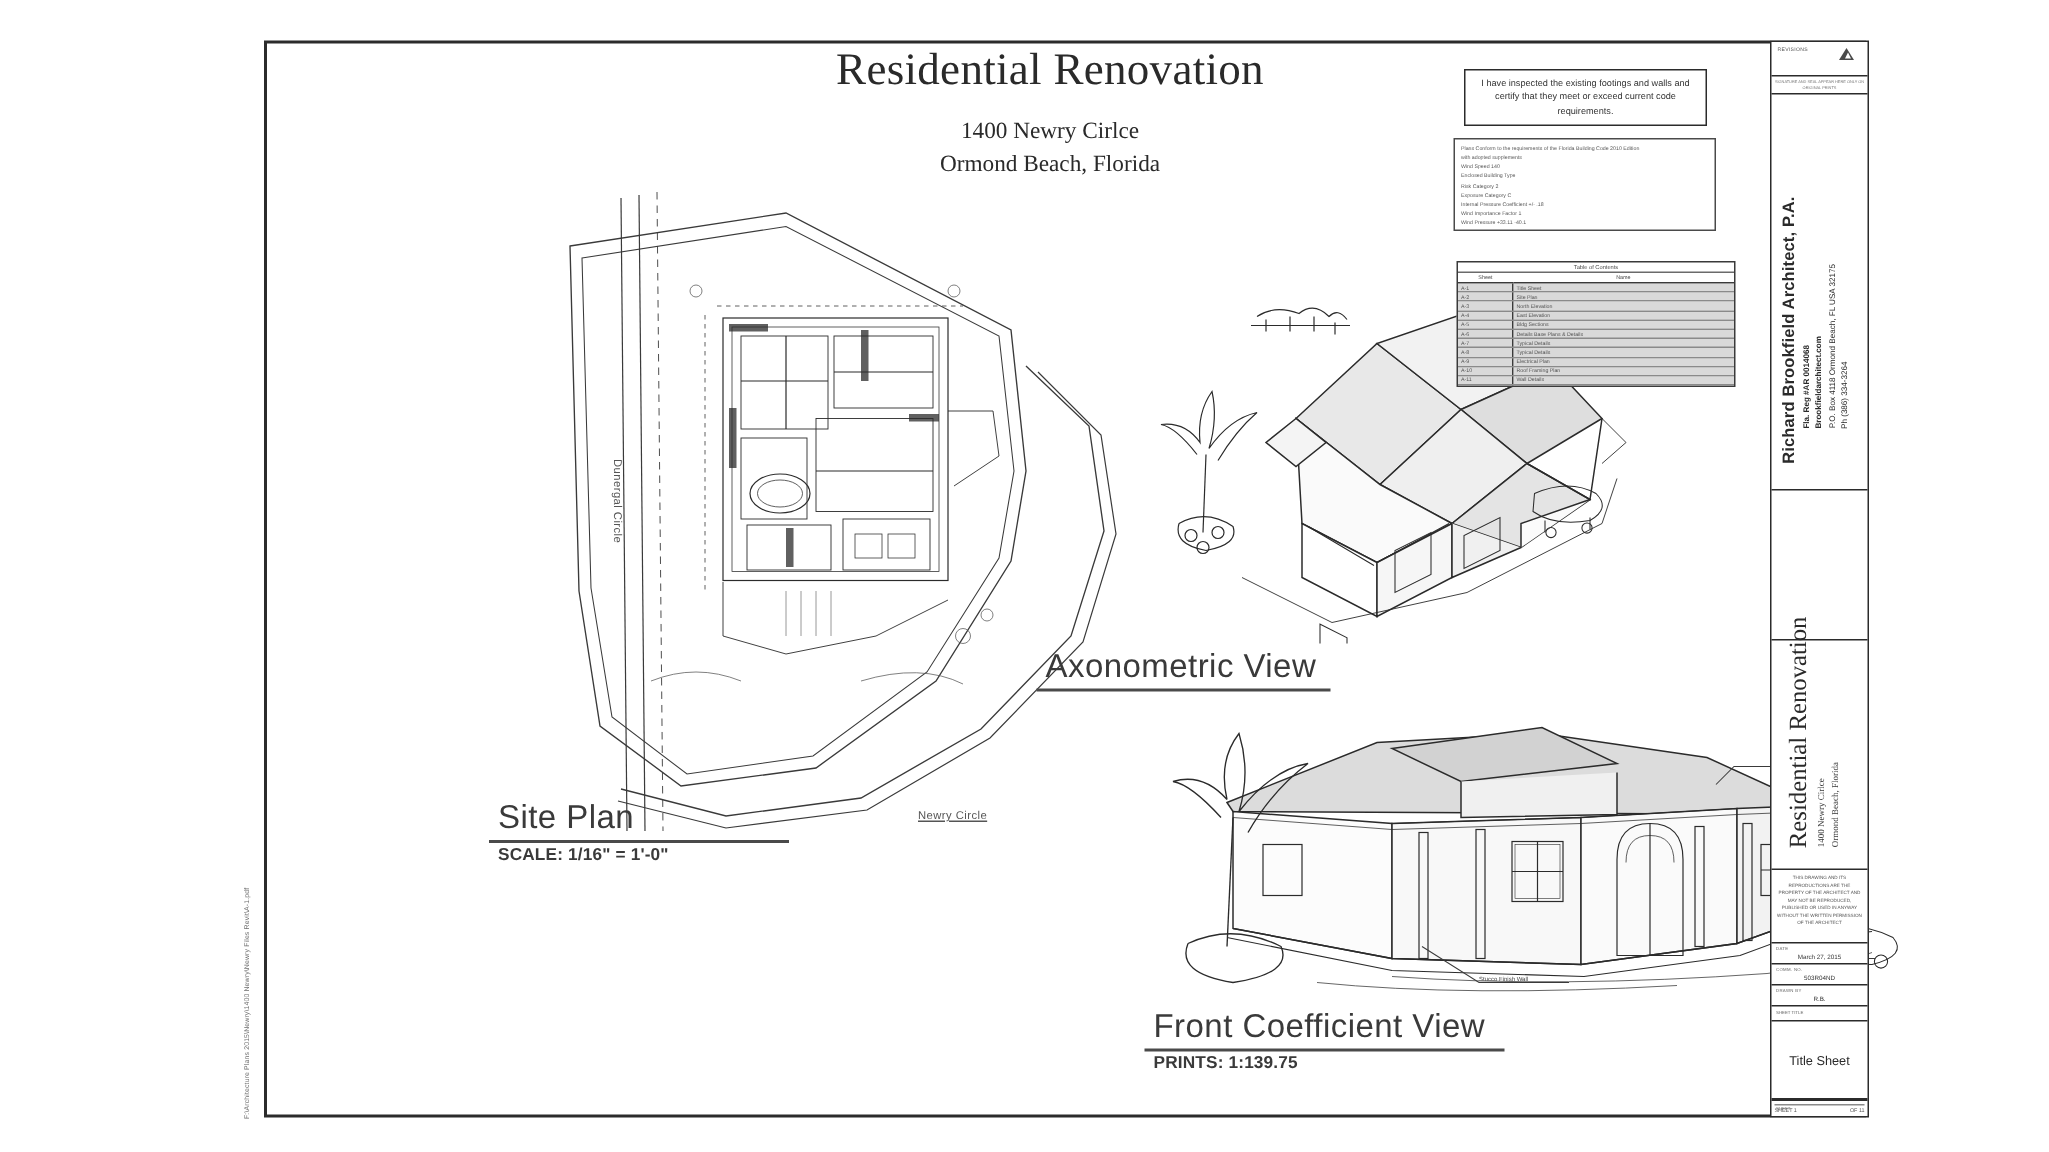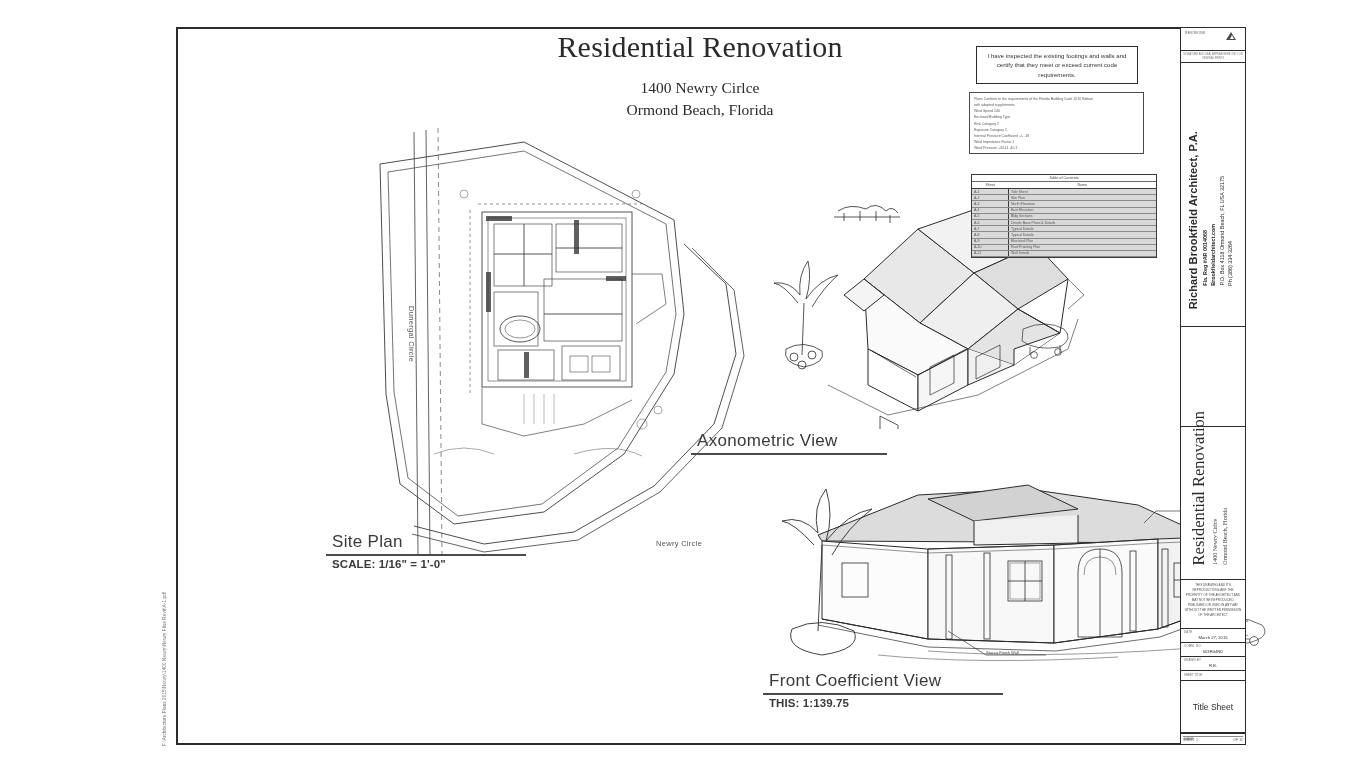--- a/index.html
+++ b/index.html
@@ -28,29 +28,29 @@
   #toc{position:absolute;left:971px;top:174px;width:184px;border:1px solid #3a3a3a;border-collapse:collapse;background:#fff;}
   #toc table{width:100%;border-collapse:collapse;}
   #toc .cap{font-size:3.8px;text-align:center;color:#4a4a4a;border-bottom:1px solid #6a6a6a;padding:1px 0;}
   #toc th{font-size:3.6px;color:#4a4a4a;font-weight:normal;border-bottom:1.4px solid #3a3a3a;padding:1px 0;}
   #toc td{font-size:3.5px;color:#555;border-bottom:1px solid #8a8a8a;padding:.6px 2px;
     background:#d9d9d9;white-space:nowrap;overflow:hidden;}
   #toc td.sh{width:32px;border-right:1.4px solid #3a3a3a;}
 
   
   .viewlabel{position:absolute;}
-  .viewlabel .name{font-size:17px;color:#3a3a3a;letter-spacing:.3px;padding:0 6px 1px 6px;}
+  .viewlabel .name{font-size:22px;color:#3a3a3a;letter-spacing:.3px;padding:0 6px 1px 6px;}
   .viewlabel .rule{height:2px;background:#4a4a4a;margin-top:1px;}
   .viewlabel .scale{font-size:11.5px;color:#3a3a3a;font-weight:bold;padding-left:6px;margin-top:2px;letter-spacing:.1px;}
 
   
   #siteplan{position:absolute;left:196px;top:95px;width:380px;height:430px;}
   #street-dunergal{position:absolute;left:226px;top:277px;width:12px;height:78px;
     writing-mode:vertical-rl;font-size:7.5px;color:#555;letter-spacing:.3px;}
-  #street-newry{position:absolute;left:478px;top:510px;font-size:7.5px;color:#555;letter-spacing:.3px;}
+  #street-newry{position:absolute;left:434px;top:510px;font-size:7.5px;color:#555;letter-spacing:.3px;text-decoration:underline;}
 
   
   #axono{position:absolute;left:590px;top:170px;width:380px;height:230px;}
   #persp{position:absolute;left:600px;top:450px;width:500px;height:190px;}
 
   .callout{position:absolute;font-size:4px;color:#444;white-space:nowrap;}
 
   
   #tblock{position:absolute;left:1180px;top:27px;width:66px;height:718px;border:1.6px solid #2b2b2b;
     box-sizing:border-box;background:#fff;display:flex;flex-direction:column;}
@@ -255,21 +255,21 @@
       <path d="M244 124 L262 140 L312 140"></path>
     </g>
   </svg>
   <div class="callout" style="left:1032px;top:477px;">Barrel Tile Roof</div>
   <div class="callout" style="left:808px;top:621px;">Stucco Finish Wall</div>
   <div class="callout" style="left:1032px;top:605px;">Stucco Finish Wall</div>
 
   <div class="viewlabel" style="left:585px;top:642px;width:240px;">
     <div class="name">Front Coefficient View</div>
     <div class="rule"></div>
-    <div class="scale">THIS: 1:139.75</div>
+    <div class="scale">PRINTS: 1:139.75</div>
   </div>
 
 </div>
 
 <div id="maintitle">
   <div class="t1">Residential Renovation</div>
   <div class="t2">
     <div>1400 Newry Cirlce</div>
     <div>Ormond Beach, Florida</div>
   </div>

